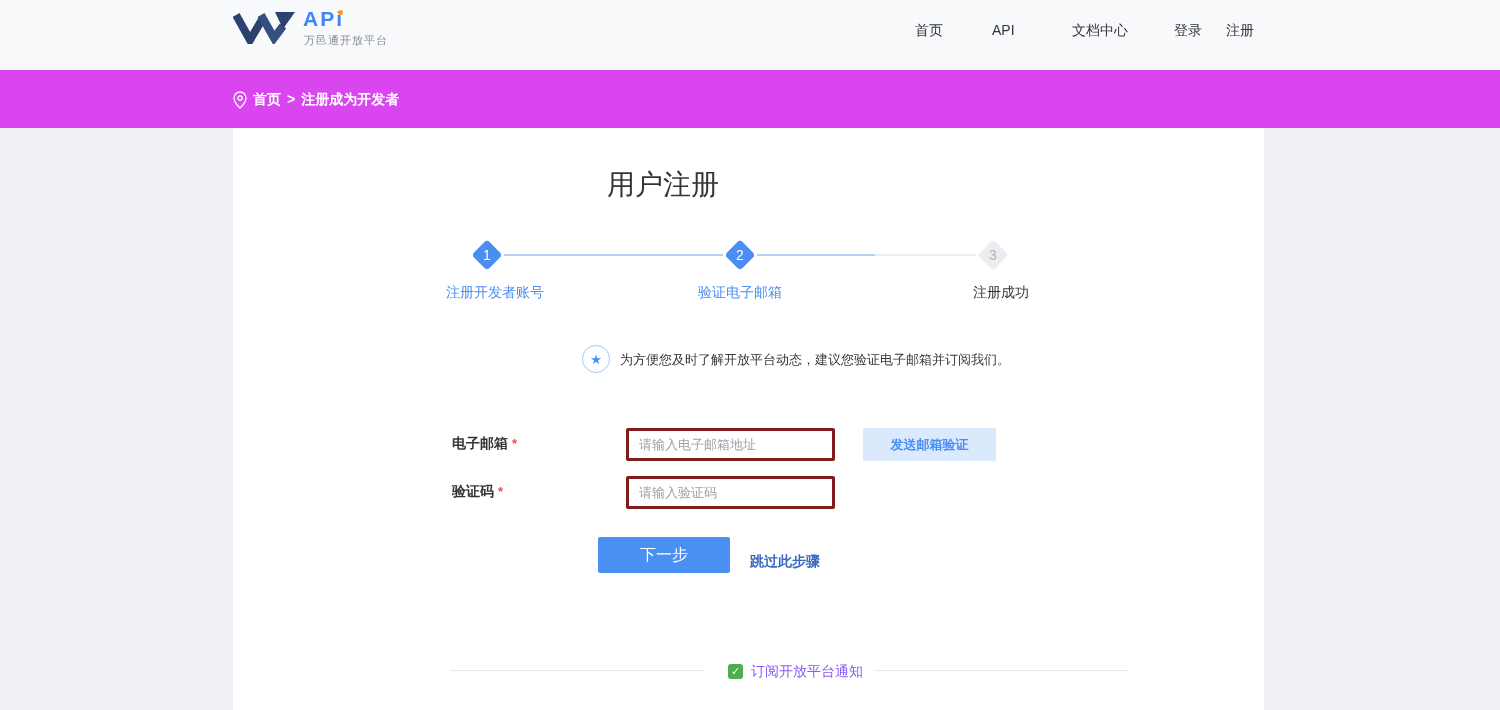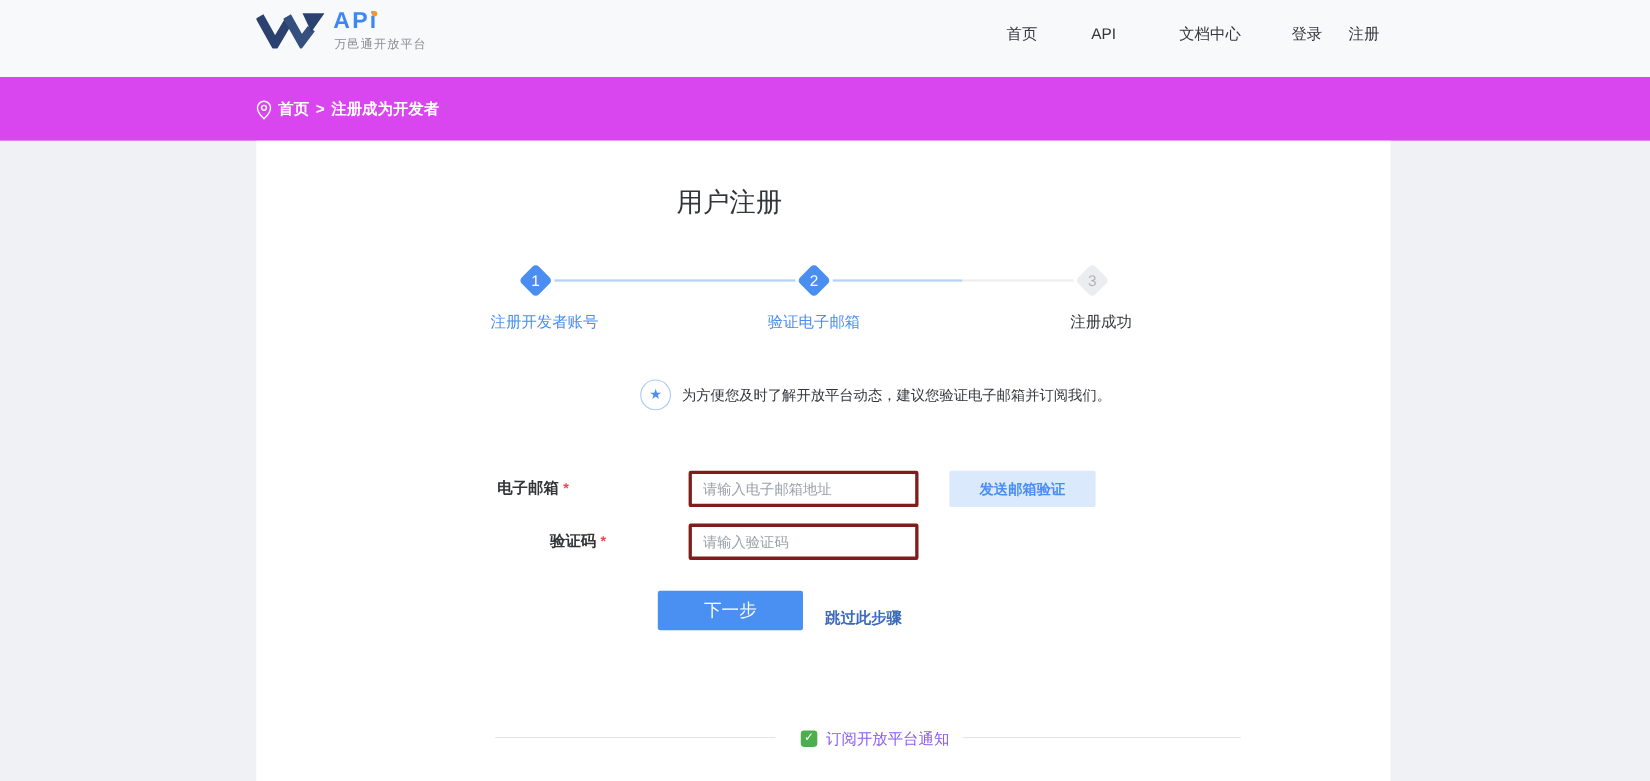--- a/index.html
+++ b/index.html
@@ -29,21 +29,21 @@
                 font-size:14px; font-weight:bold; color:#ffffff; }
   .crumb-text span { vertical-align:top; }
   .crumb-sep { margin:0 6px; }
   .crumb-home { cursor:pointer; }
 
   
   .main-bg { position:absolute; left:0; top:128px; width:1500px; height:582px; background:#eff1f4; }
   .card { position:absolute; left:233px; top:128px; width:1031px; height:582px; background:#ffffff; }
 
   .page-title { position:absolute; left:0; top:36px; width:860px; text-align:center;
-                font-size:24px; line-height:42px; color:#333639; font-weight:500; }
+                font-size:28px; line-height:42px; color:#333639; font-weight:500; }
 
   
   .diamond { position:absolute; width:22px; height:22px; border-radius:4px; transform:rotate(45deg);
              display:flex; align-items:center; justify-content:center; }
   .diamond.blue { background:#4a8ef2; }
   .diamond.gray { background:#ebedf0; }
   .diamond .num { transform:rotate(-45deg); font-size:14px; line-height:14px; }
   .diamond.blue .num { color:#ffffff; }
   .diamond.gray .num { color:#aeb3b9; }
   .d1 { left:243px; top:116px; } .d2 { left:496px; top:116px; } .d3 { left:749px; top:116px; }
@@ -60,21 +60,21 @@
 
   
   .notice-icon { position:absolute; left:349px; top:217px; width:28px; height:28px; border-radius:50%;
                  border:1px solid #a9c9f5; background:#ffffff; display:flex; align-items:center;
                  justify-content:center; font-size:13px; color:#4a8ef2; }
   .notice-text { position:absolute; left:387px; top:224px; font-size:13px; line-height:15px; color:#33363a; }
 
   
   .form-label { position:absolute; left:219px; font-size:14px; line-height:16px;
                 font-weight:600; color:#333639; }
-  .fl1 { top:307px; } .fl2 { top:355px;margin-left:48px; }
+  .fl1 { top:307px; } .fl2 { top:355px; }
   .req { color:#e64c4c; font-weight:bold; margin-left:4px; font-size:13px; }
   .text-input { position:absolute; left:393px; width:209px; height:33px; border:3px solid #7f1d1d;
                 border-radius:2px; background:#fff; padding:0 10px; font-size:13px; color:#333;
                 font-family:"Liberation Sans","DejaVu Sans",sans-serif; outline:none; }
   .text-input::placeholder { color:#9aa0a8; }
   .ti1 { top:300px; } .ti2 { top:348px; }
   .send-btn { position:absolute; left:630px; top:300px; width:133px; height:33px; background:#dbe9fc;
               border:none; border-radius:2px; color:#4a8ef2; font-size:13px; font-weight:bold;
               cursor:pointer; font-family:"Liberation Sans","DejaVu Sans",sans-serif; }
   .next-btn { position:absolute; left:365px; top:409px; width:132px; height:36px; background:#4a90f2;

